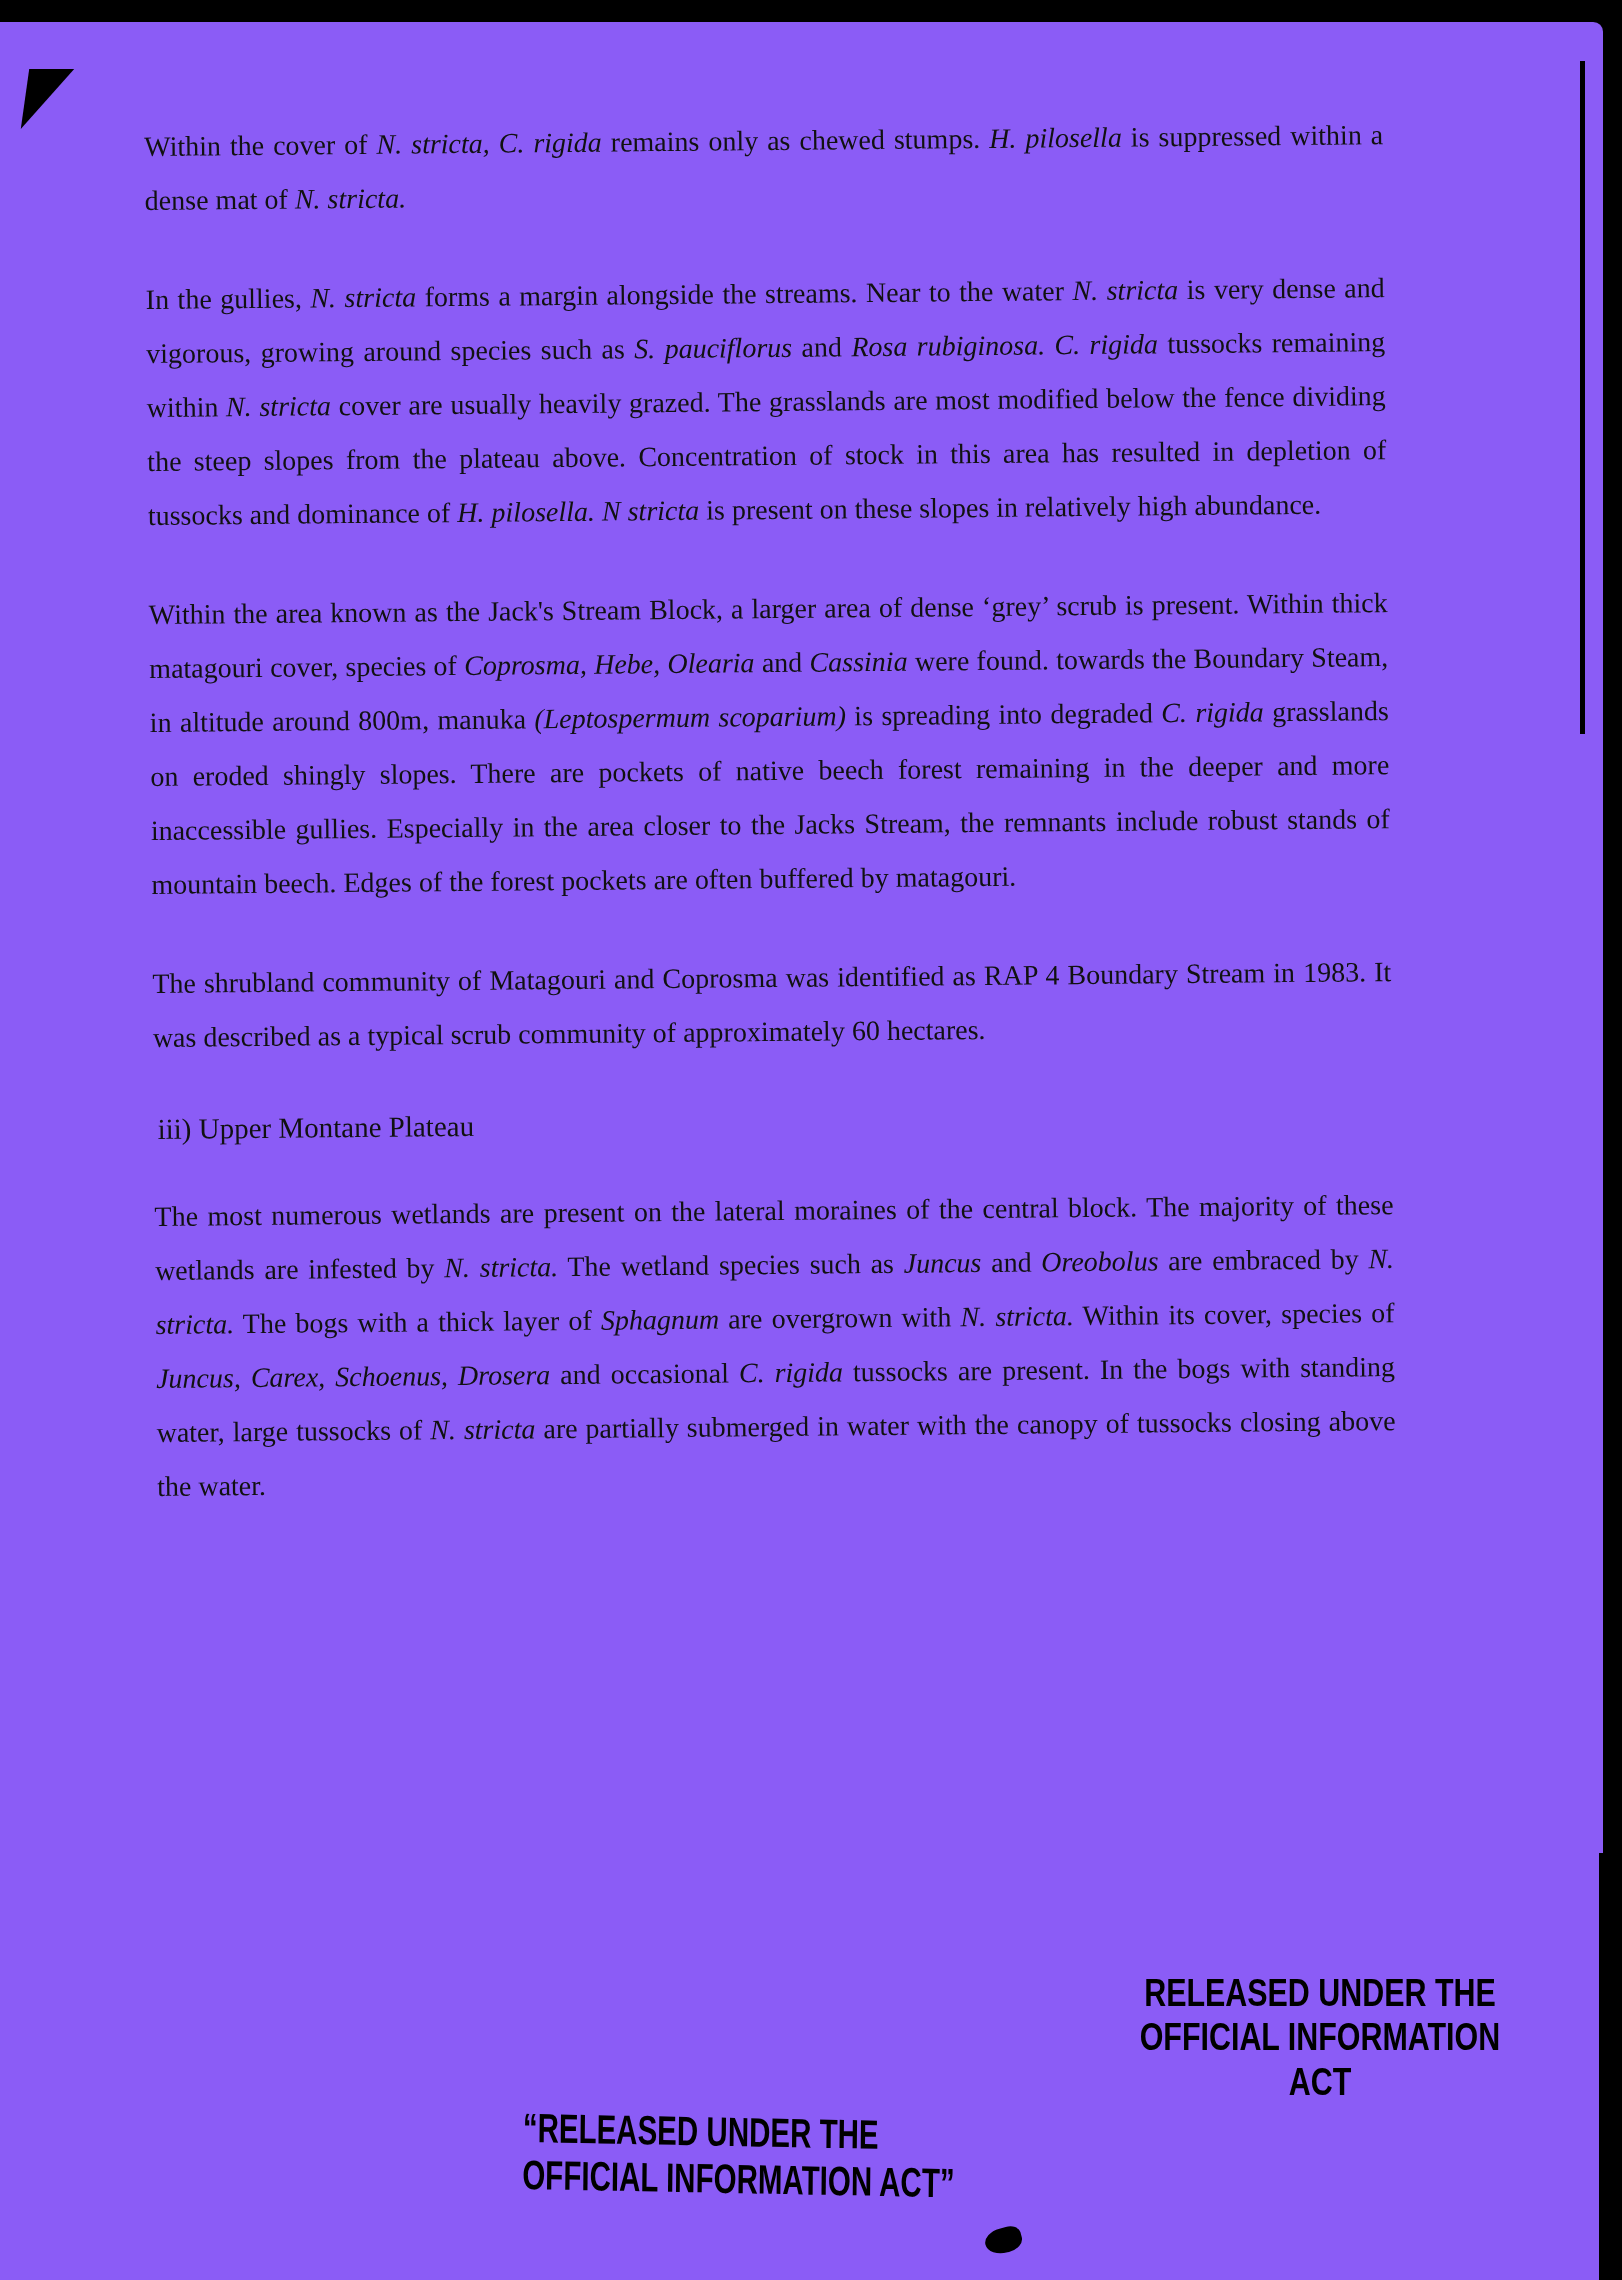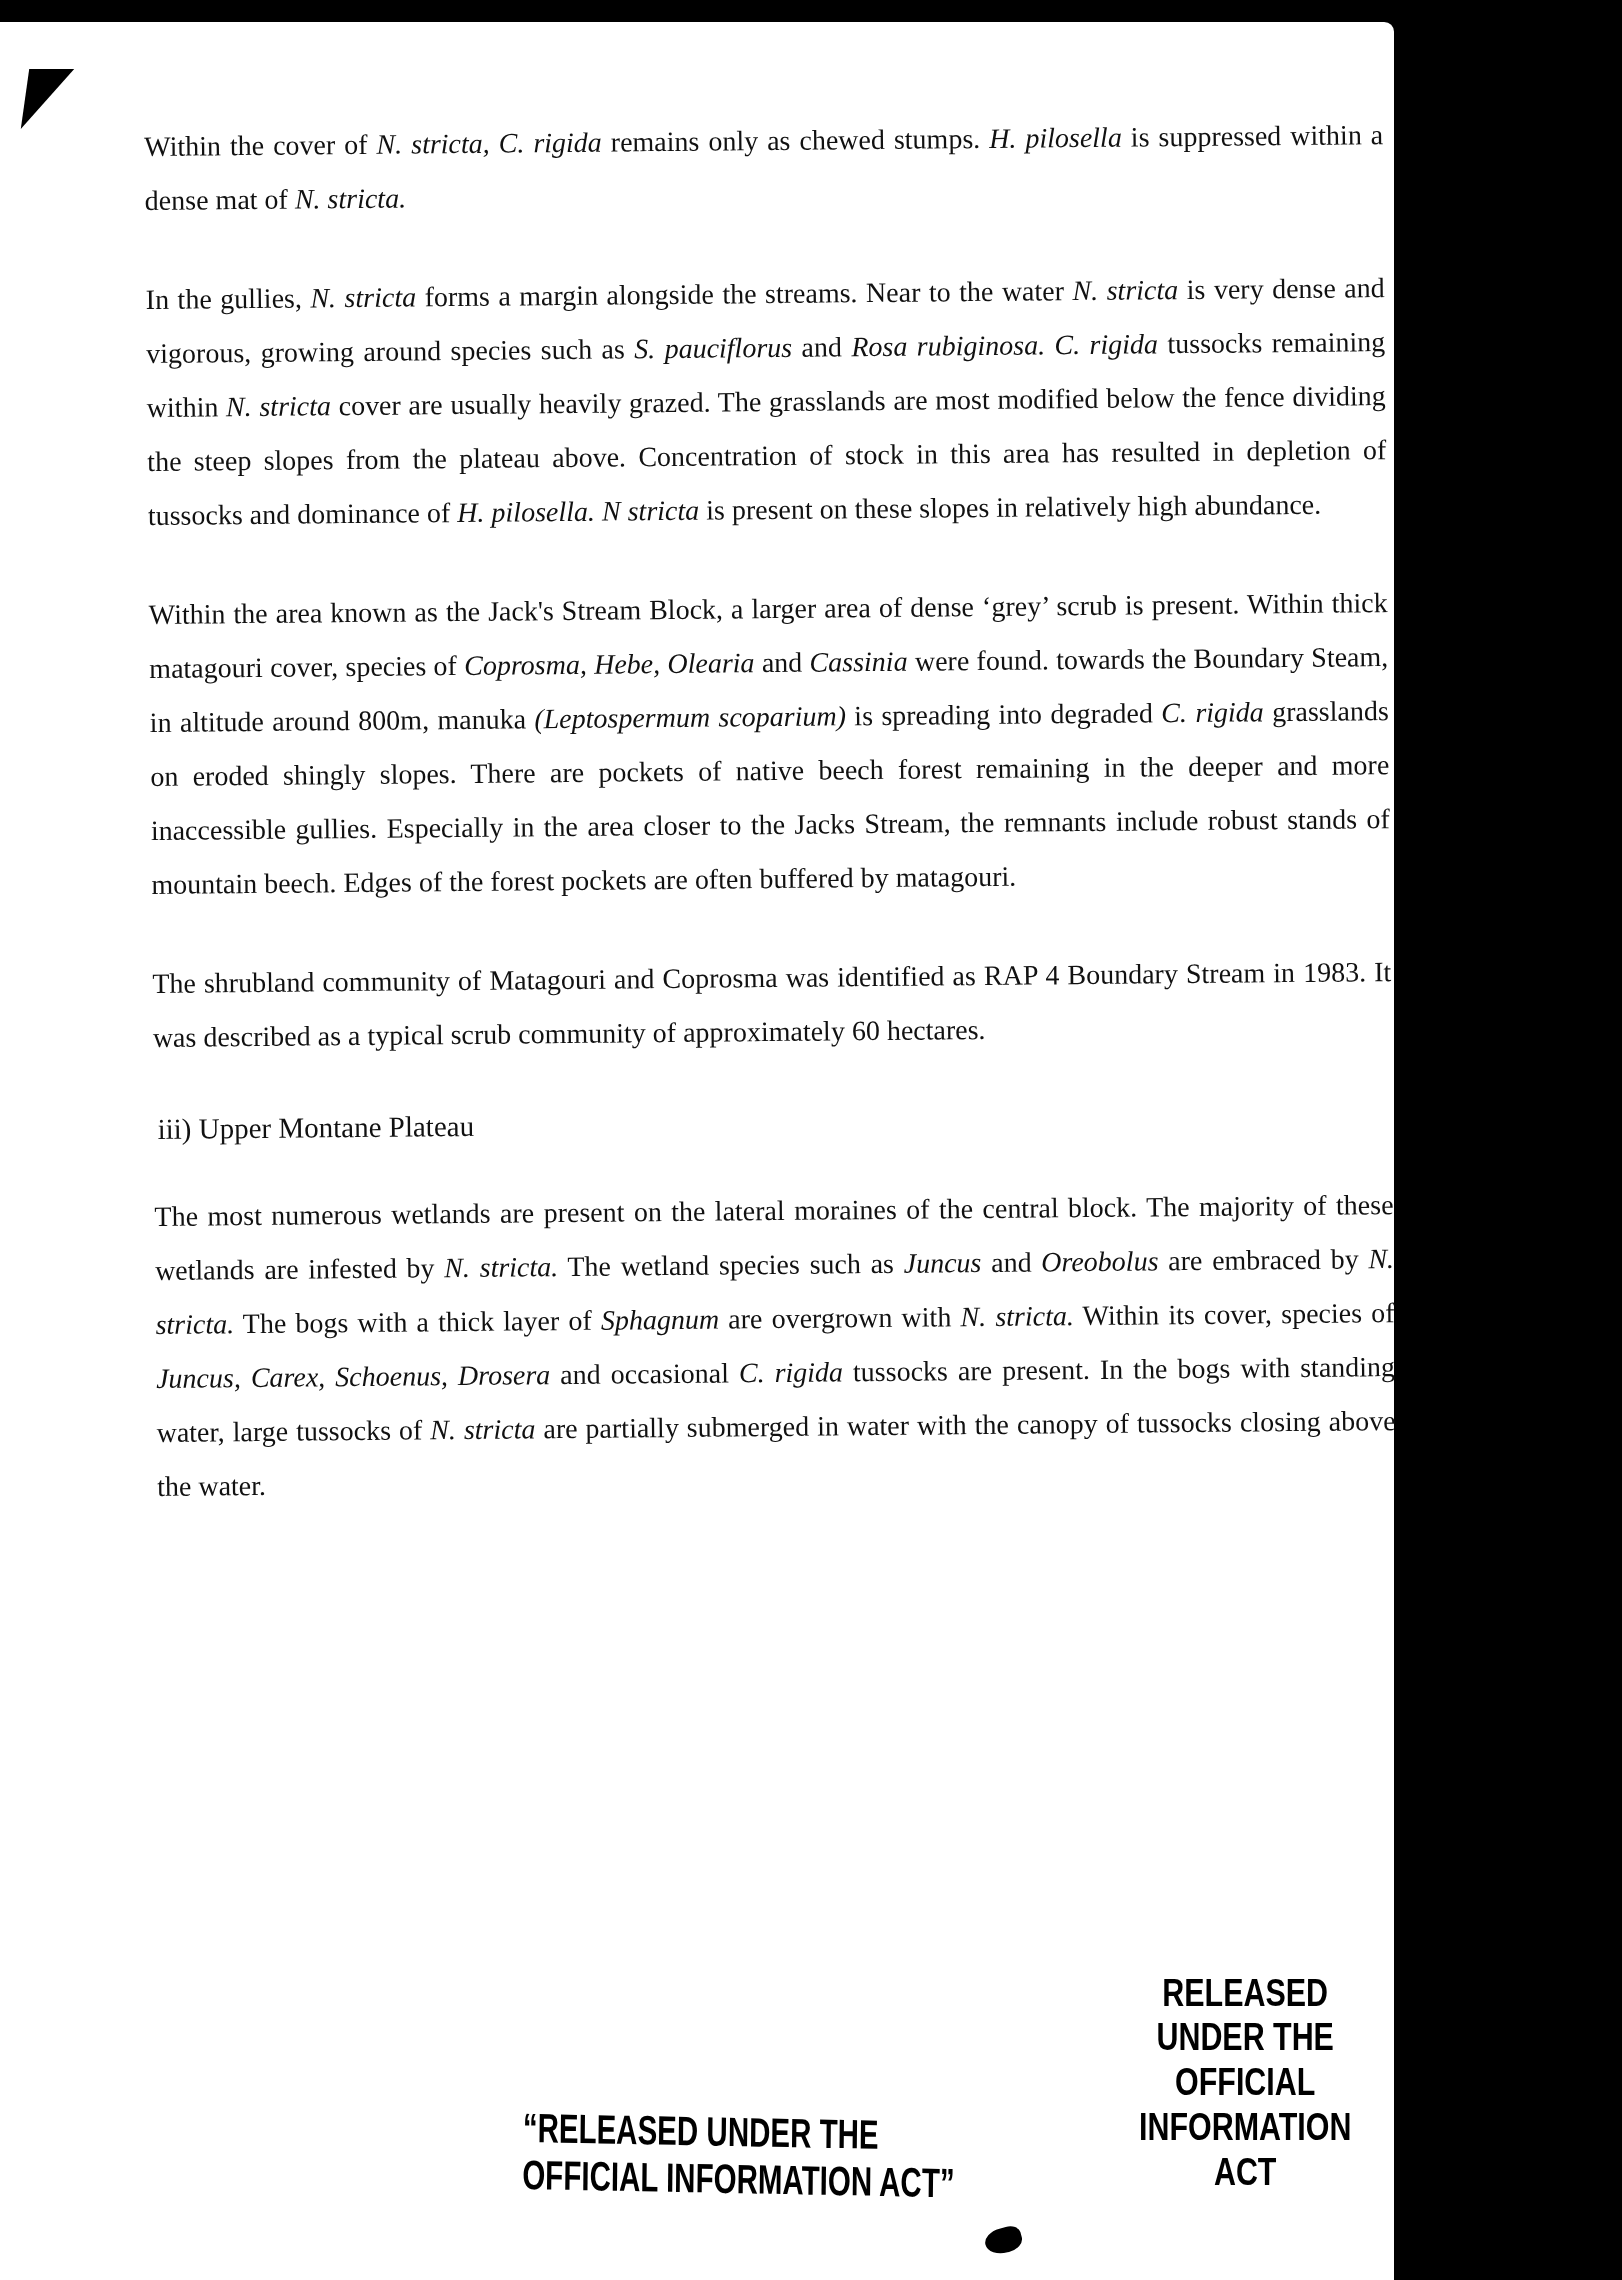--- a/index.html
+++ b/index.html
@@ -3,22 +3,22 @@
   <meta charset="utf-8">
   <style>
     html, body { margin: 0; padding: 0; }
     body {
       width: 1623px; height: 2280px; position: relative; overflow: hidden;
       background: #000000;
       font-family: "Liberation Serif", "DejaVu Serif", serif;
       color: #111111;
     }
     .page {
-      position: absolute; left: 0; top: 21.5px; width: 1394px; height: 2259px;
-      background: #ffffff;
+      position: absolute; left: 0; top: 21.5px; width: 1603px; height: 2259px;
+      background: #8b5cf6;
       border-top-right-radius: 9.8px;
     }
     .right-rule {
       position: absolute; left: 1580px; top: 39px; width: 4.9px; height: 673px;
       background: #000;
     }
     .corner-mark {
       position: absolute; left: 25px; top: 47px; width: 0; height: 0;
       border-top: 60px solid #000; border-right: 45px solid transparent;
       transform: skewX(-8deg);

